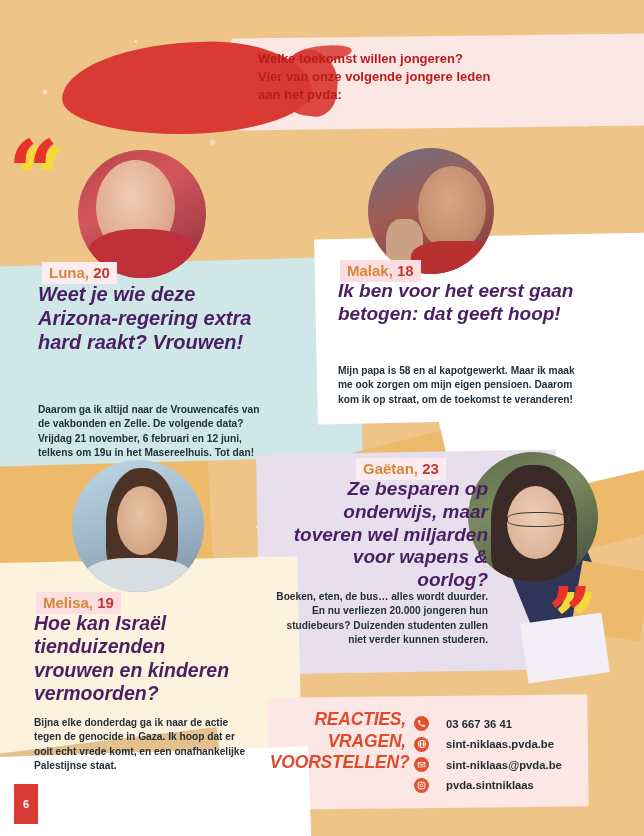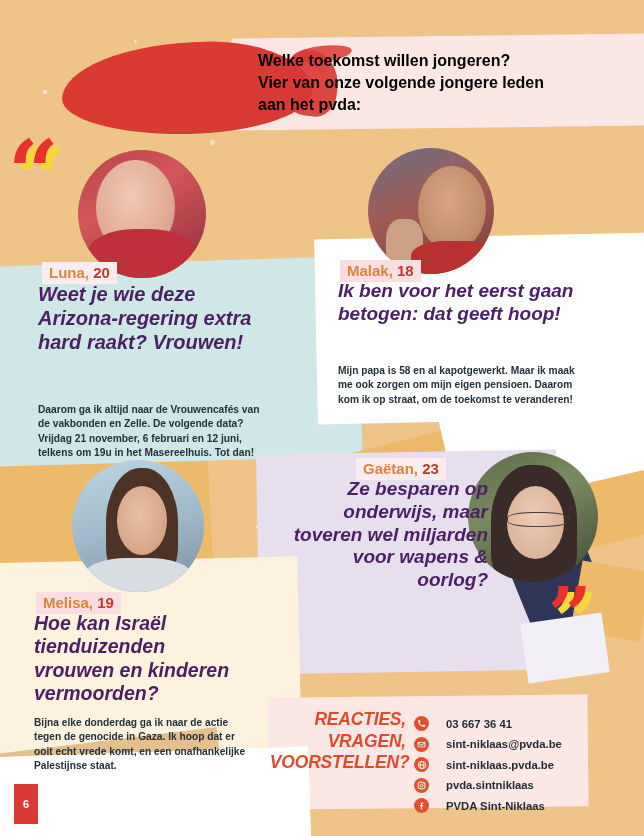--- a/index.html
+++ b/index.html
@@ -126,21 +126,21 @@
   }
   .title{
     position:absolute;left:62px;top:56px;width:252px;
     text-align:center;color:#ffffff;
     font-weight:bold;font-size:22px;line-height:1.16;letter-spacing:.6px;
   }
   .title div{white-space:nowrap;}
 
   .intro{
     position:absolute;left:258px;top:50px;width:330px;
-    color:#000000;font-weight:bold;font-size:16px;line-height:1.38;
+    color:#b91c1c;font-weight:bold;font-size:13px;line-height:1.38;
   }
 
   
   .qmark{
     position:absolute;font-family:"DejaVu Serif",serif;
     font-weight:bold;line-height:1;user-select:none;
   }
   .qmark-open{
     left:8px;top:128px;font-size:88px;color:#e8322c;
     text-shadow:7px 7px 0 #f5d93c;
@@ -295,69 +295,62 @@
   <div class="badge badge-melisa">
     <span class="b-name">Melisa,</span><span class="b-age"> 19</span>
   </div>
   <div class="quote q-melisa">Hoe kan Israël tienduizenden vrouwen en kinderen vermoorden?</div>
   <div class="body b-melisa">Bijna elke donderdag ga ik naar de actie tegen de genocide in Gaza. Ik hoop dat er ooit echt vrede komt, en een onafhankelijke Palestijnse staat.</div>
 
   <div class="badge badge-gaetan">
     <span class="b-name">Gaëtan,</span><span class="b-age"> 23</span>
   </div>
   <div class="quote q-gaetan">Ze besparen op onderwijs, maar toveren wel miljarden voor wapens &amp; oorlog?</div>
+  <div class="body b-gaetan">Boeken, eten, de bus… alles wordt duurder.  En nu verliezen 20.000 jongeren hun studiebeurs? Duizenden studenten zullen niet verder kunnen studeren.</div>
 
   <div class="reacties">
     <div>REACTIES,</div>
     <div>VRAGEN,</div>
     <div>VOORSTELLEN?</div>
   </div>
 
   <div class="contact">
     <div class="crow">
       <span class="cicon">
         <svg width="9" height="9" viewBox="0 0 24 24" fill="#fff">
             <path d="M6.6 10.8c1.4 2.8 3.8 5.2 6.6 6.6l2.2-2.2c.3-.3.7-.4 1-.2 1.1.4 2.4.6 3.6.6.6 0 1 .4 1 1V20c0 .6-.4 1-1 1C10.6 21 3 13.4 3 4c0-.6.4-1 1-1h3.4c.6 0 1 .4 1 1 0 1.3.2 2.5.6 3.6.1.4 0 .7-.2 1l-2.2 2.2z"></path>
           </svg>
       </span>
       <span class="ctext">03 667 36 41</span>
-    </div>
-    <div class="crow">
-      <span class="cicon">
-        <svg width="9" height="9" viewBox="0 0 24 24" fill="#fff">
-            <path d="M2 5h20v14H2V5zm2 2v.4l8 5 8-5V7H4zm16 3.2-8 5-8-5V17h16v-6.8z"></path>
-          </svg>
-      </span>
-      <span class="ctext">sint-niklaas@pvda.be</span>
     </div>
     <div class="crow">
       <span class="cicon">
         <svg width="10" height="10" viewBox="0 0 24 24" fill="none" stroke="#fff" stroke-width="2">
             <circle cx="12" cy="12" r="9"></circle>
             <ellipse cx="12" cy="12" rx="4" ry="9"></ellipse>
             <path d="M3 12h18"></path>
           </svg>
       </span>
       <span class="ctext">sint-niklaas.pvda.be</span>
     </div>
     <div class="crow">
       <span class="cicon">
+        <svg width="9" height="9" viewBox="0 0 24 24" fill="#fff">
+            <path d="M2 5h20v14H2V5zm2 2v.4l8 5 8-5V7H4zm16 3.2-8 5-8-5V17h16v-6.8z"></path>
+          </svg>
+      </span>
+      <span class="ctext">sint-niklaas@pvda.be</span>
+    </div>
+    <div class="crow">
+      <span class="cicon">
         <svg width="9" height="9" viewBox="0 0 24 24" fill="none" stroke="#fff" stroke-width="2.4">
             <rect x="3" y="3" width="18" height="18" rx="5"></rect>
             <circle cx="12" cy="12" r="4"></circle>
             <circle cx="17.2" cy="6.8" r="1.2" fill="#fff" stroke="none"></circle>
           </svg>
       </span>
       <span class="ctext">pvda.sintniklaas</span>
     </div>
-    <div class="crow">
-      <span class="cicon">
-        <svg width="9" height="9" viewBox="0 0 24 24" fill="#fff">
-            <path d="M13.5 22v-8h2.7l.4-3.2h-3.1V8.8c0-.9.3-1.5 1.6-1.5h1.6V4.4C16.4 4.3 15.5 4.2 14.4 4.2c-2.4 0-4 1.5-4 4.2v2.4H7.7V14h2.7v8h3.1z"></path>
-          </svg>
-      </span>
-      <span class="ctext">PVDA Sint-Niklaas</span>
-    </div>
   </div>
 
   <div class="pagenum">6</div>
 
 </div>
 
 </body></html>

